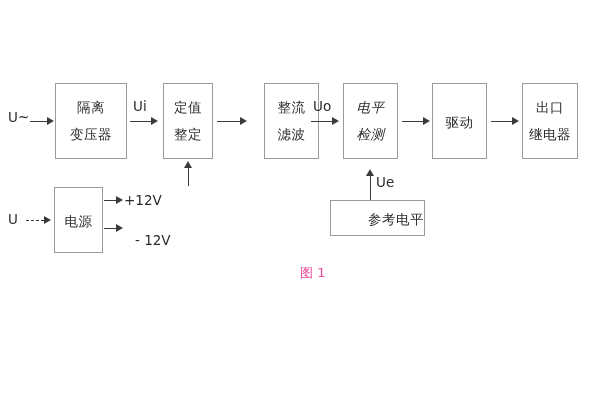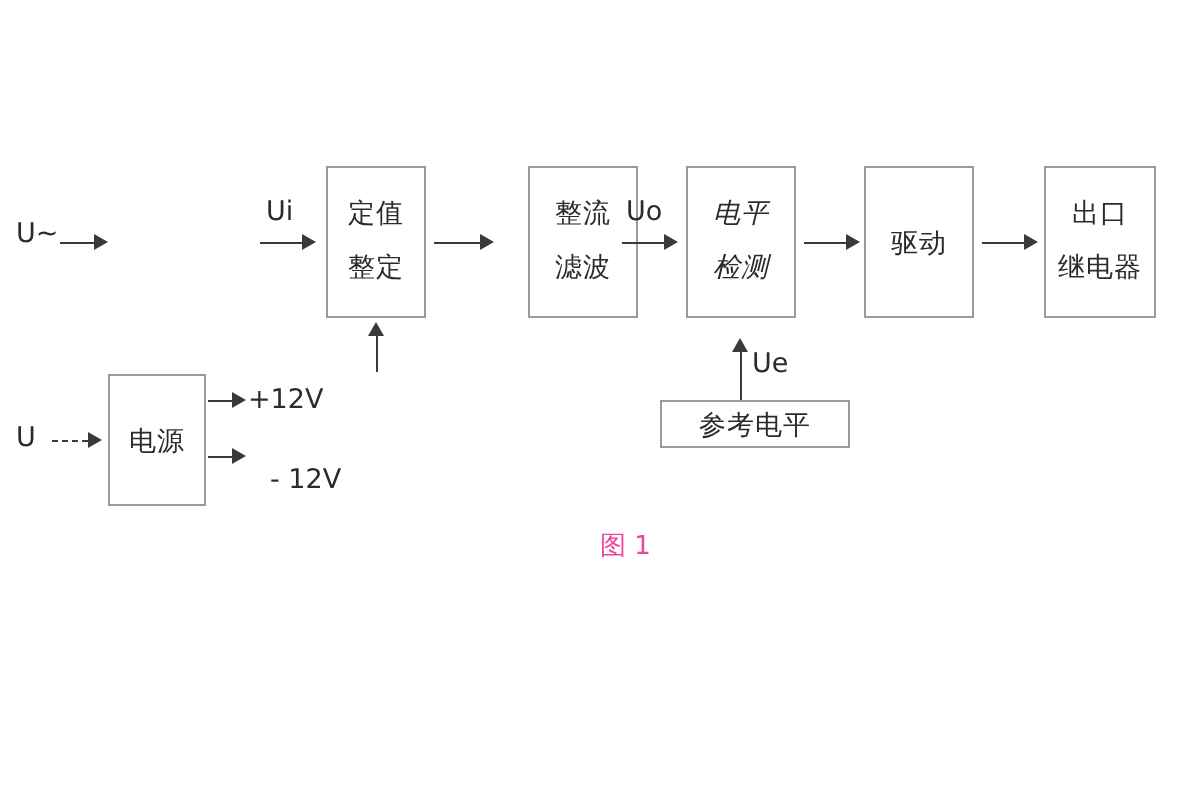--- a/index.html
+++ b/index.html
@@ -85,20 +85,24 @@
     border-left: 4px solid transparent;
     border-right: 4px solid transparent;
     border-bottom: 7px solid #3a3a3a;
   }
 </style>
 </head>
 <body>
 
 <div id="diagram">
 
+  <div class="box" style="left:55px; top:83px; width:72px; height:76px;">
+    <span class="ln">隔离</span>
+    <span class="ln">变压器</span>
+  </div>
 
   <div class="box" style="left:163px; top:83px; width:50px; height:76px;">
     <span class="ln">定值</span>
     <span class="ln">整定</span>
   </div>
 
   <div class="box" style="left:264px; top:83px; width:55px; height:76px;">
     <span class="ln">整流</span>
     <span class="ln">滤波</span>
   </div>
@@ -115,21 +119,21 @@
   <div class="box" style="left:522px; top:83px; width:56px; height:76px;">
     <span class="ln">出口</span>
     <span class="ln">继电器</span>
   </div>
 
   <div class="box single" style="left:54px; top:187px; width:49px; height:66px;">
     <span class="ln">电源</span>
   </div>
 
 
-  <div class="box single" style="left:330px; top:200px; width:95px; height:24px;">
+  <div class="box single" style="left:330px; top:200px; width:95px; height:36px;align-items:flex-end;">
     <span class="ln">参考电平</span>
   </div>
 
   <div class="label" style="left:8px; top:111px;">U~</div>
 
   <div class="label" style="left:133px; top:100px;">Ui</div>
 
   <div class="label" style="left:313px; top:100px;">Uo</div>
 
   <div class="label" style="left:376px; top:176px;">Ue</div>

